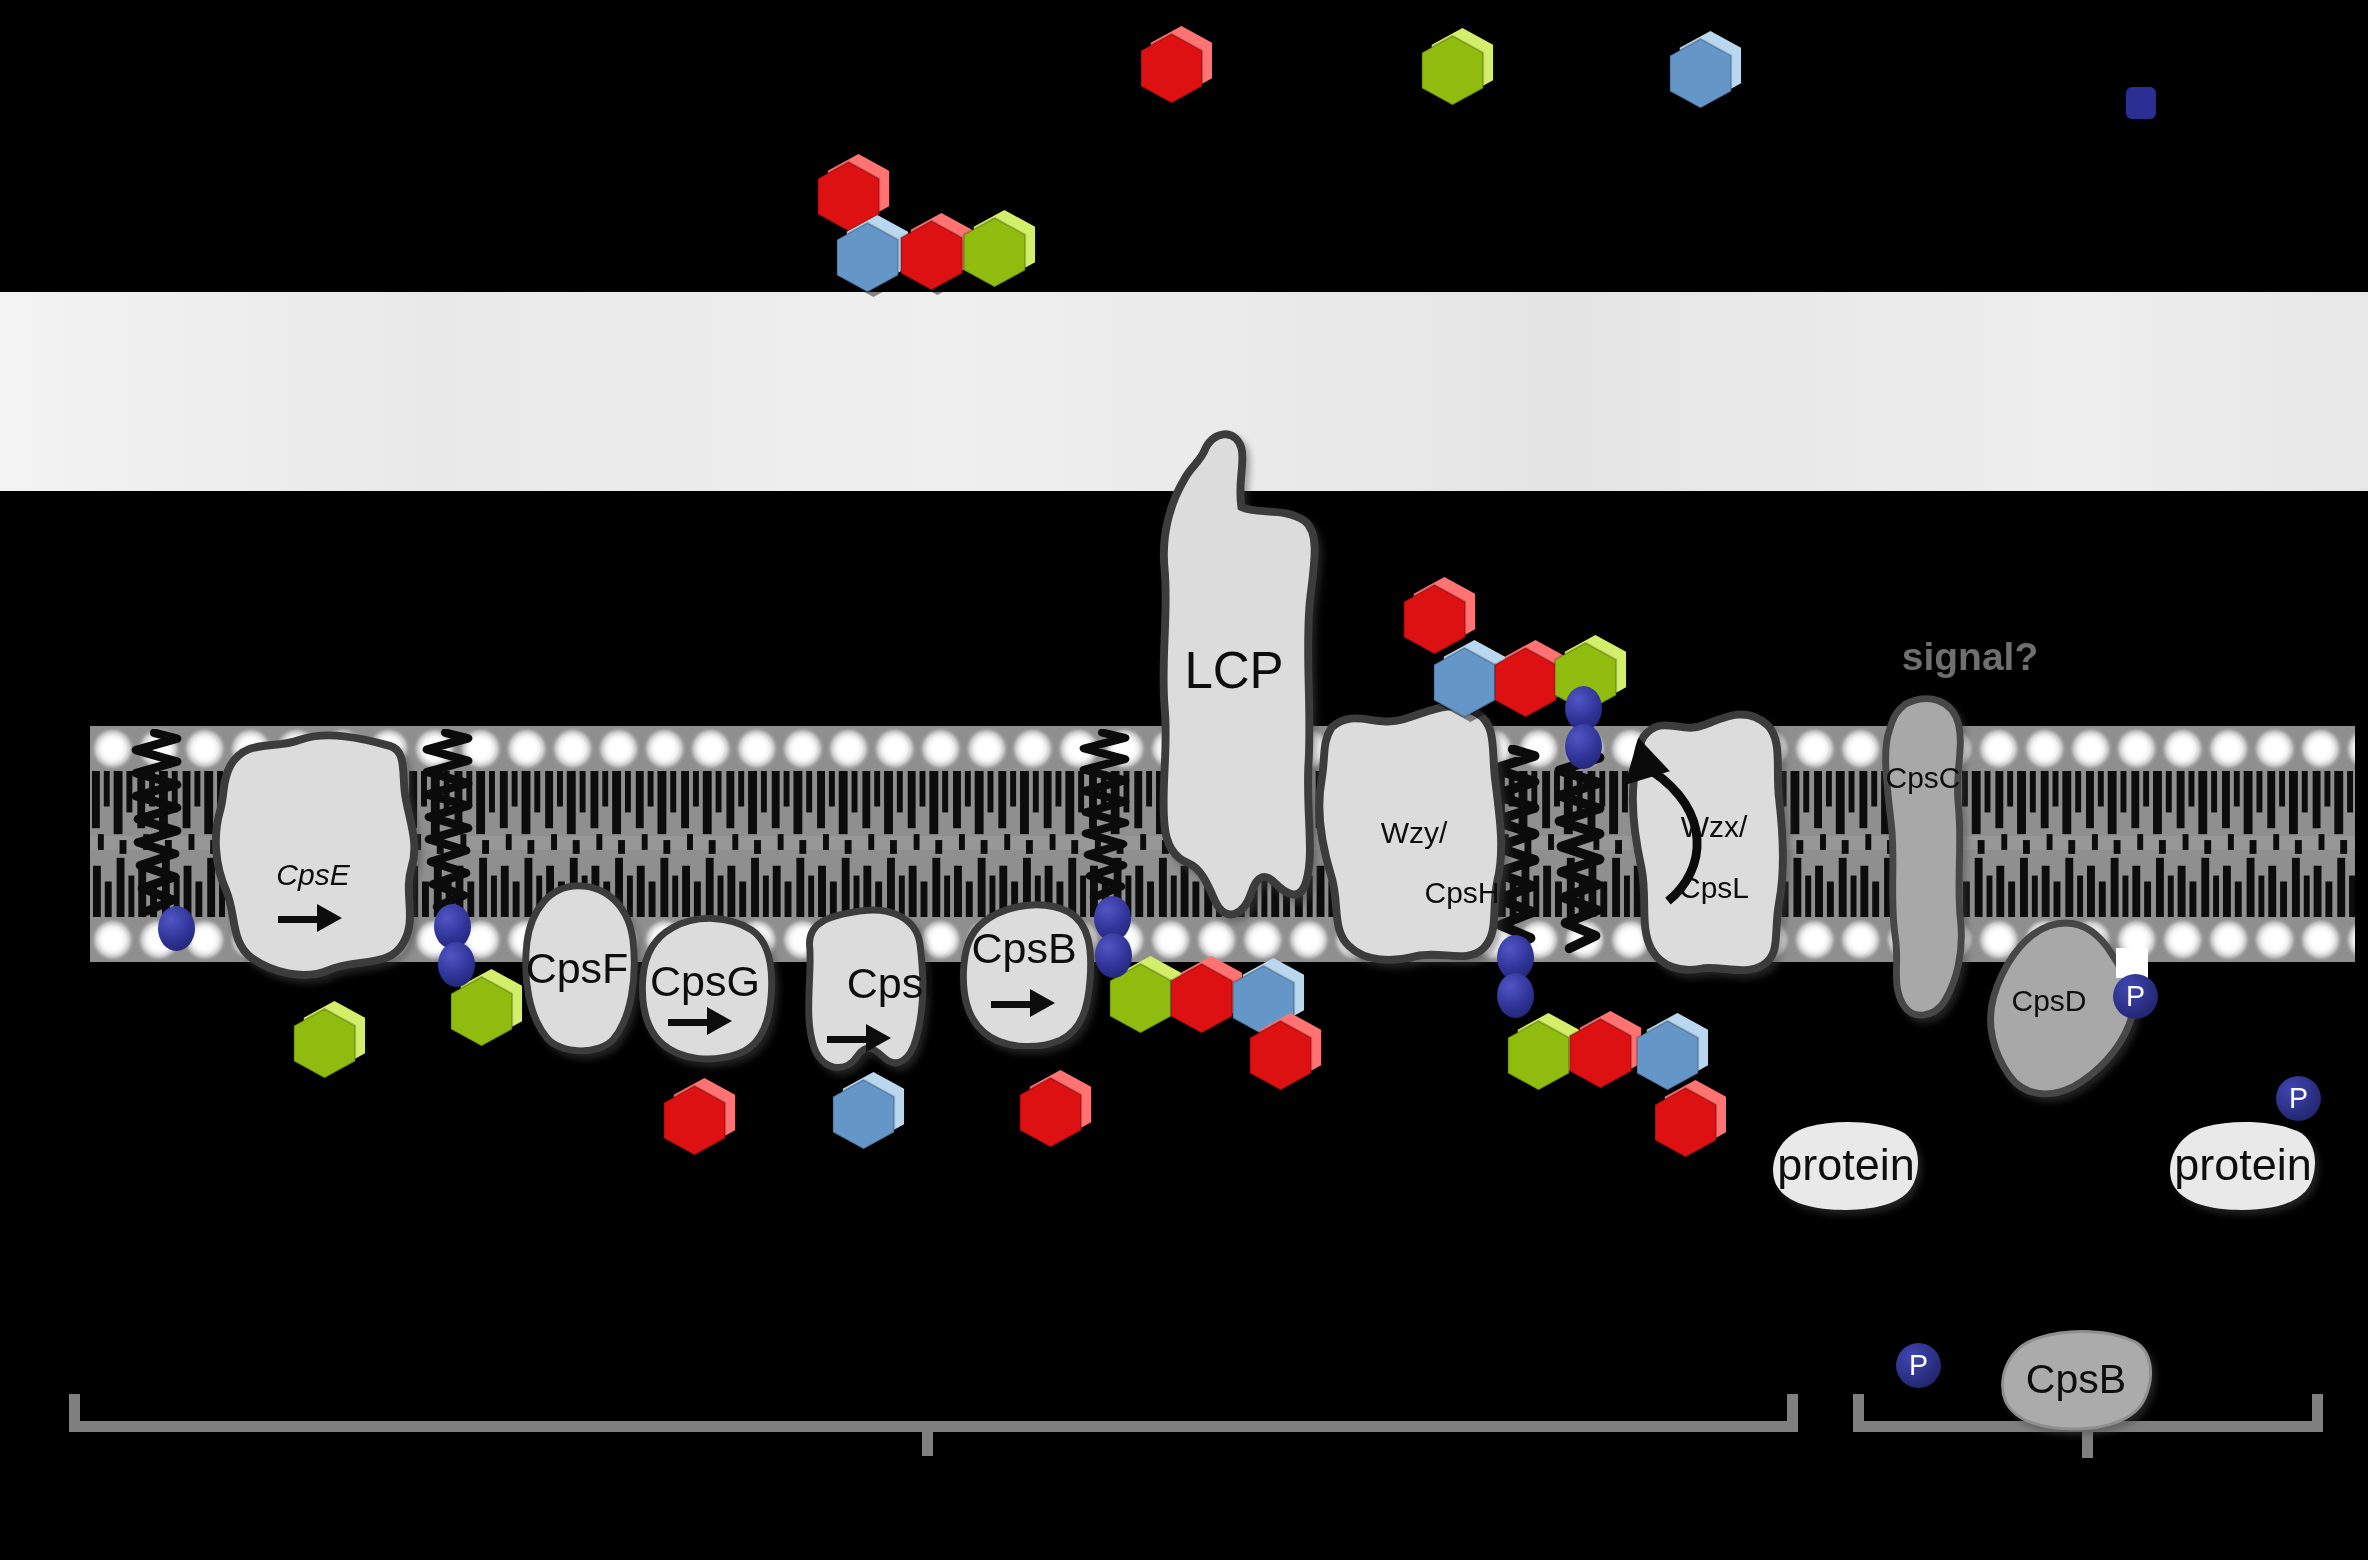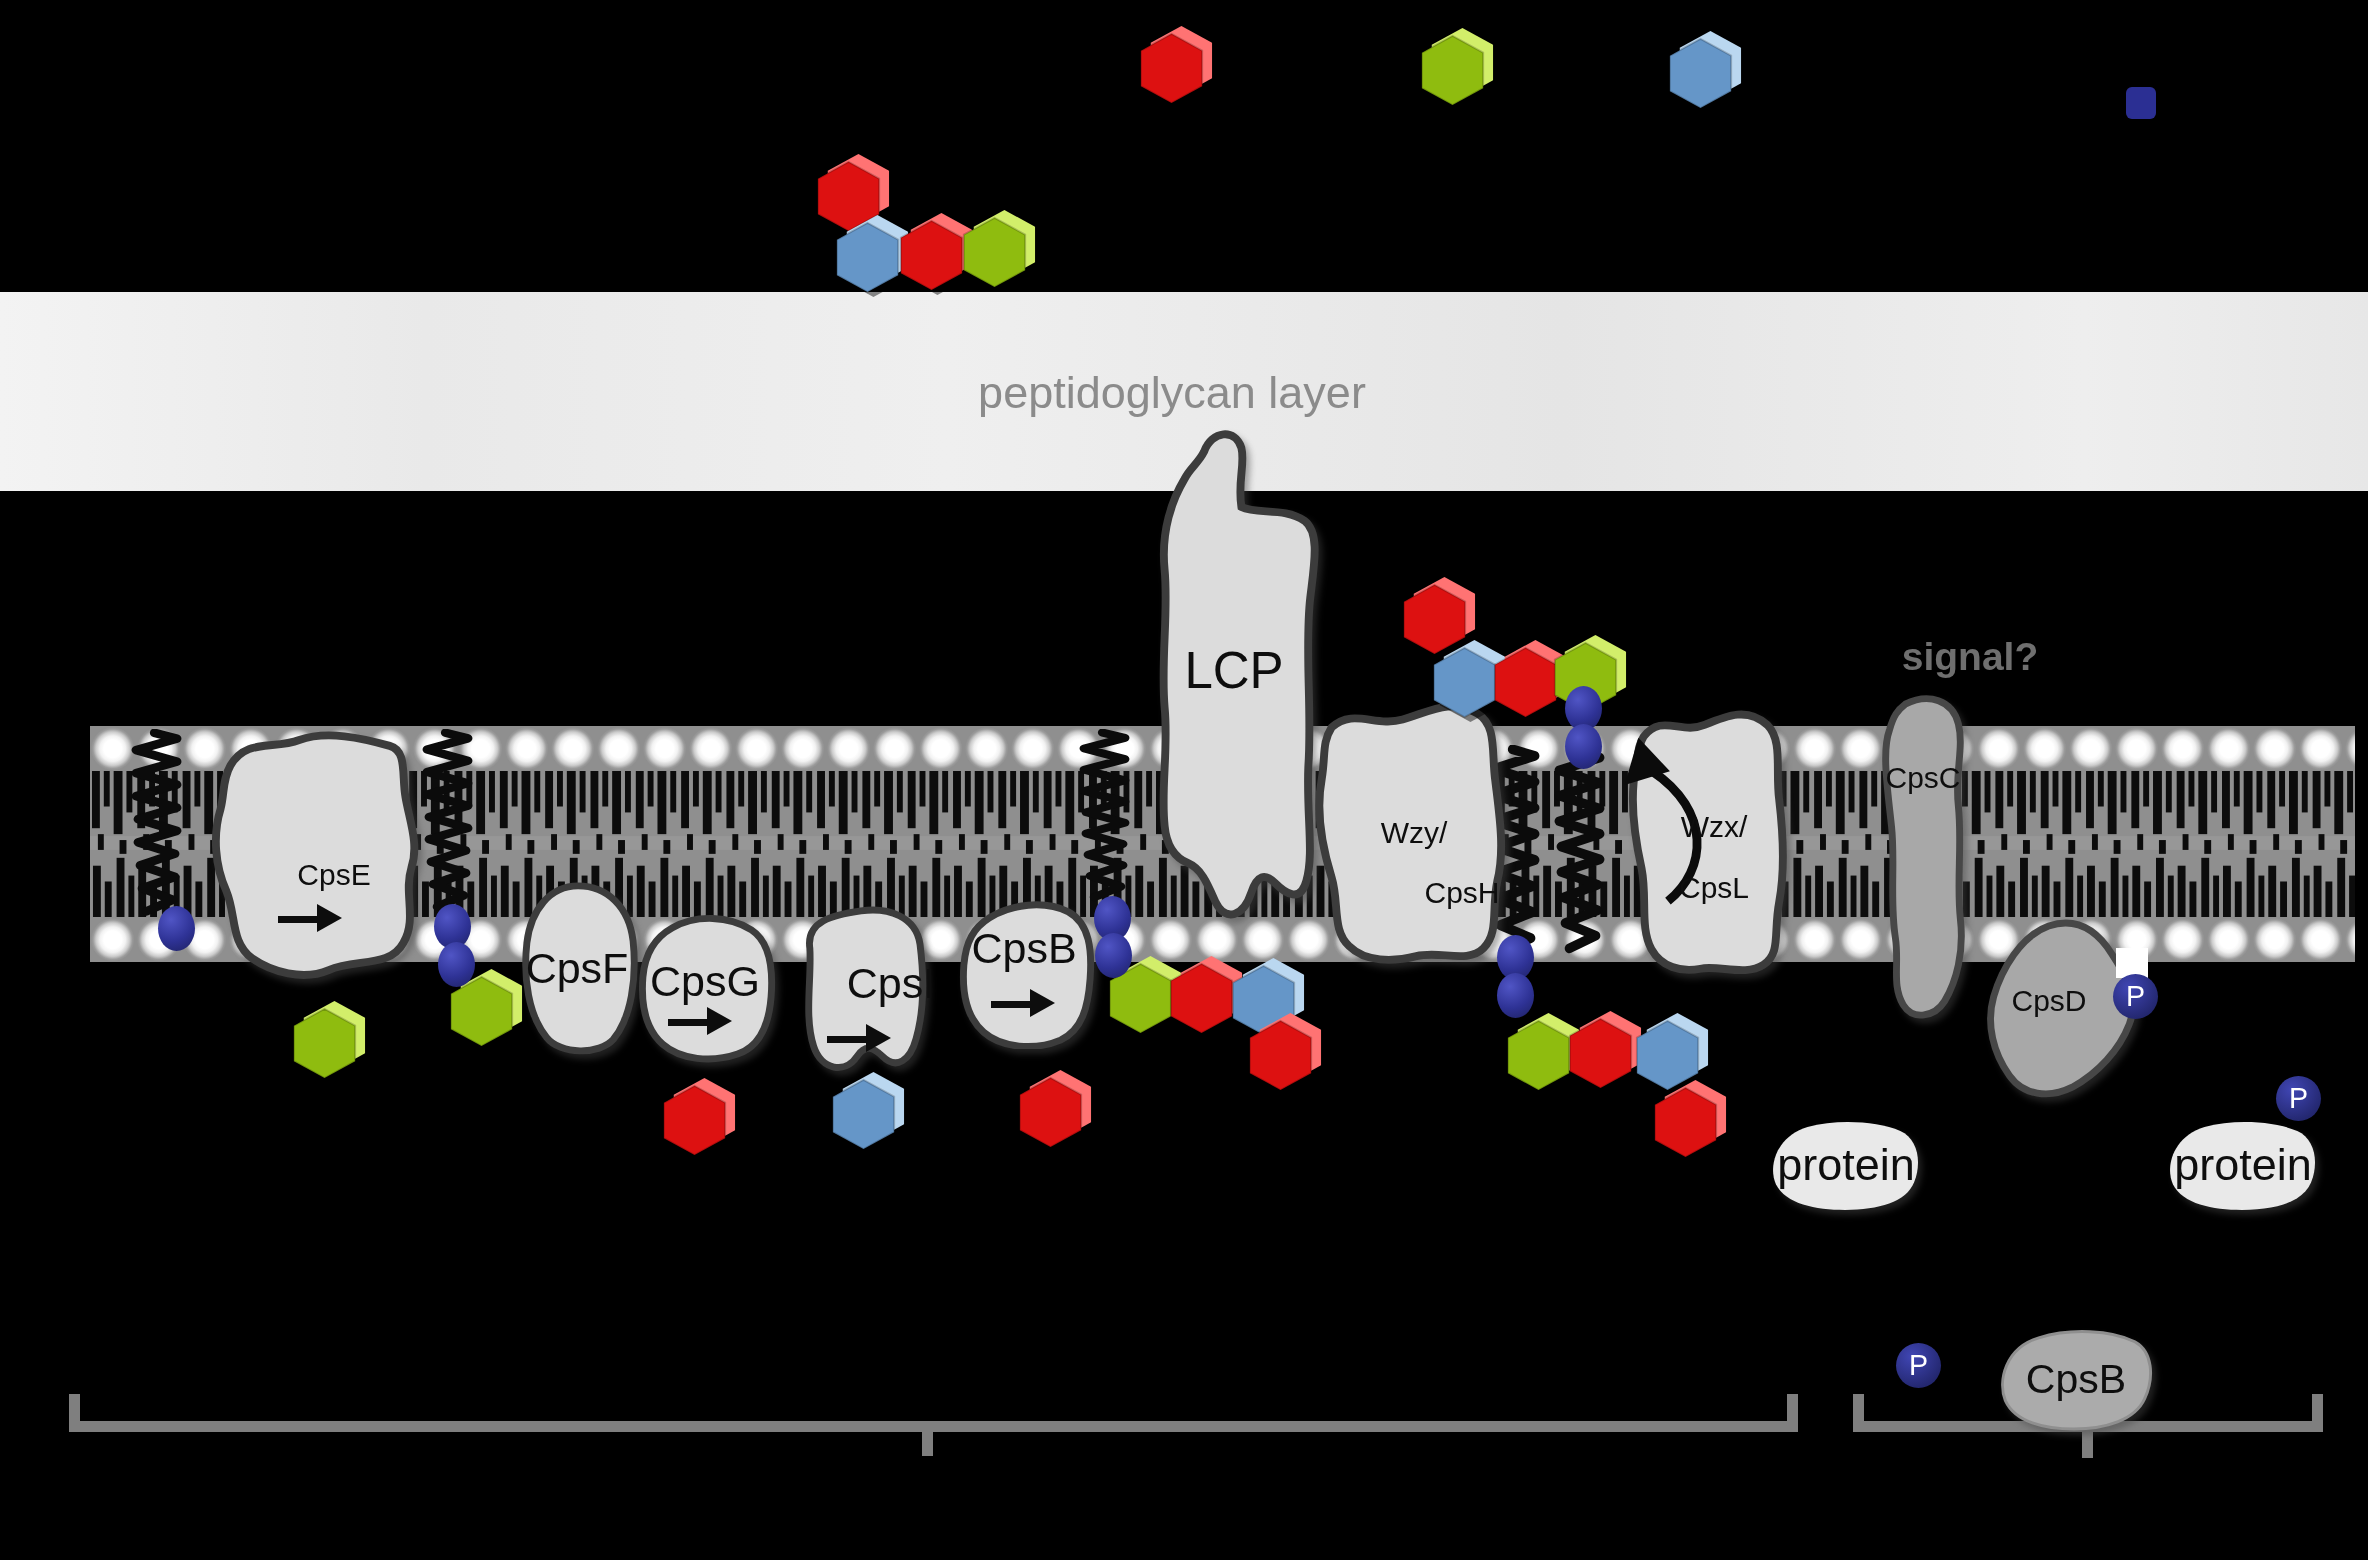--- a/index.html
+++ b/index.html
@@ -45,21 +45,20 @@
 
 <div id="stage">
 
   <svg width="0" height="0" style="position:absolute" aria-hidden="true">
     <defs>
       <path id="coil" d="M28,4 L50,10 L10,22 L50,34 L10,46 L50,58 L10,70 L50,82 L12,94 L50,106 L12,118 L48,130 L14,142 L48,154 L16,166 L46,178 L20,190" fill="none" stroke="#0b0b0b" stroke-width="9" stroke-linejoin="round" stroke-linecap="round"></path>
     </defs>
   </svg>
 
   <div class="abs" id="pg-band"></div>
-  <div class="abs" id="pg-label">peptidoglycan layer</div>
 
   <div class="abs" id="membrane">
     <div class="heads" id="heads-top"></div>
     <div id="tails">
       <svg width="100%" height="146" preserveAspectRatio="none" viewBox="0 0 2299 148">
         <defs>
           <pattern id="tailpat" width="46" height="148" patternUnits="userSpaceOnUse">
             <rect width="46" height="148" fill="#8f8f8f"></rect>
             <rect x="0" y="66" width="46" height="14" fill="#979797"></rect>
             <rect x="2" y="0" width="8" height="58" fill="#0c0c0c"></rect>
@@ -85,21 +84,21 @@
       <path d="M64,28 C72,6 96,4 102,24 C106,40 98,58 102,84 C118,92 146,84 166,98 C182,110 176,142 172,176 C166,228 174,290 170,348 C168,398 176,436 168,464 C162,486 148,478 136,466 C126,456 118,458 112,476 C104,500 86,506 76,486 C68,468 62,452 48,446 C36,441 26,430 24,408 C20,370 28,330 24,288 C20,240 28,192 24,148 C20,108 32,76 44,56 C50,44 58,40 64,28 Z" fill="#dcdcdc" stroke="#3c3c3c" stroke-width="8"></path>
     </svg>
   </div>
   <div class="plabel" style="left:1234px;top:670px;font-size:51px;">LCP</div>
 
   <div class="blob" style="left:197px;top:724px;">
     <svg width="236" height="266" viewBox="0 0 240 270">
       <path d="M34,42 C50,14 78,26 104,16 C132,6 168,14 196,22 C214,27 208,52 212,74 C216,98 226,122 218,146 C210,172 224,198 210,222 C196,248 162,238 134,250 C108,261 76,252 56,238 C34,222 40,194 30,170 C18,144 16,112 24,86 C28,70 26,56 34,42 Z" fill="#dcdcdc" stroke="#3c3c3c" stroke-width="8"></path>
     </svg>
   </div>
-  <div class="plabel" style="left:334px;top:875px;">CpsE</div>
+  <div class="plabel" style="left:313px;top:875px;font-style:italic;">CpsE</div>
   <div class="rarrow" style="left:278px;top:904px;"></div>
 
   <div class="blob" style="left:517px;top:880px;">
     <svg width="123" height="177" viewBox="0 0 125 180">
       <path d="M62,6 C92,6 114,28 118,62 C122,100 116,140 98,162 C84,178 44,178 30,160 C12,138 6,100 10,64 C14,30 34,6 62,6 Z" fill="#dcdcdc" stroke="#3c3c3c" stroke-width="7"></path>
     </svg>
   </div>
   <div class="plabel" style="left:577px;top:968px;font-size:43px;">CpsF</div>
 
   <div class="blob" style="left:635px;top:910px;">

